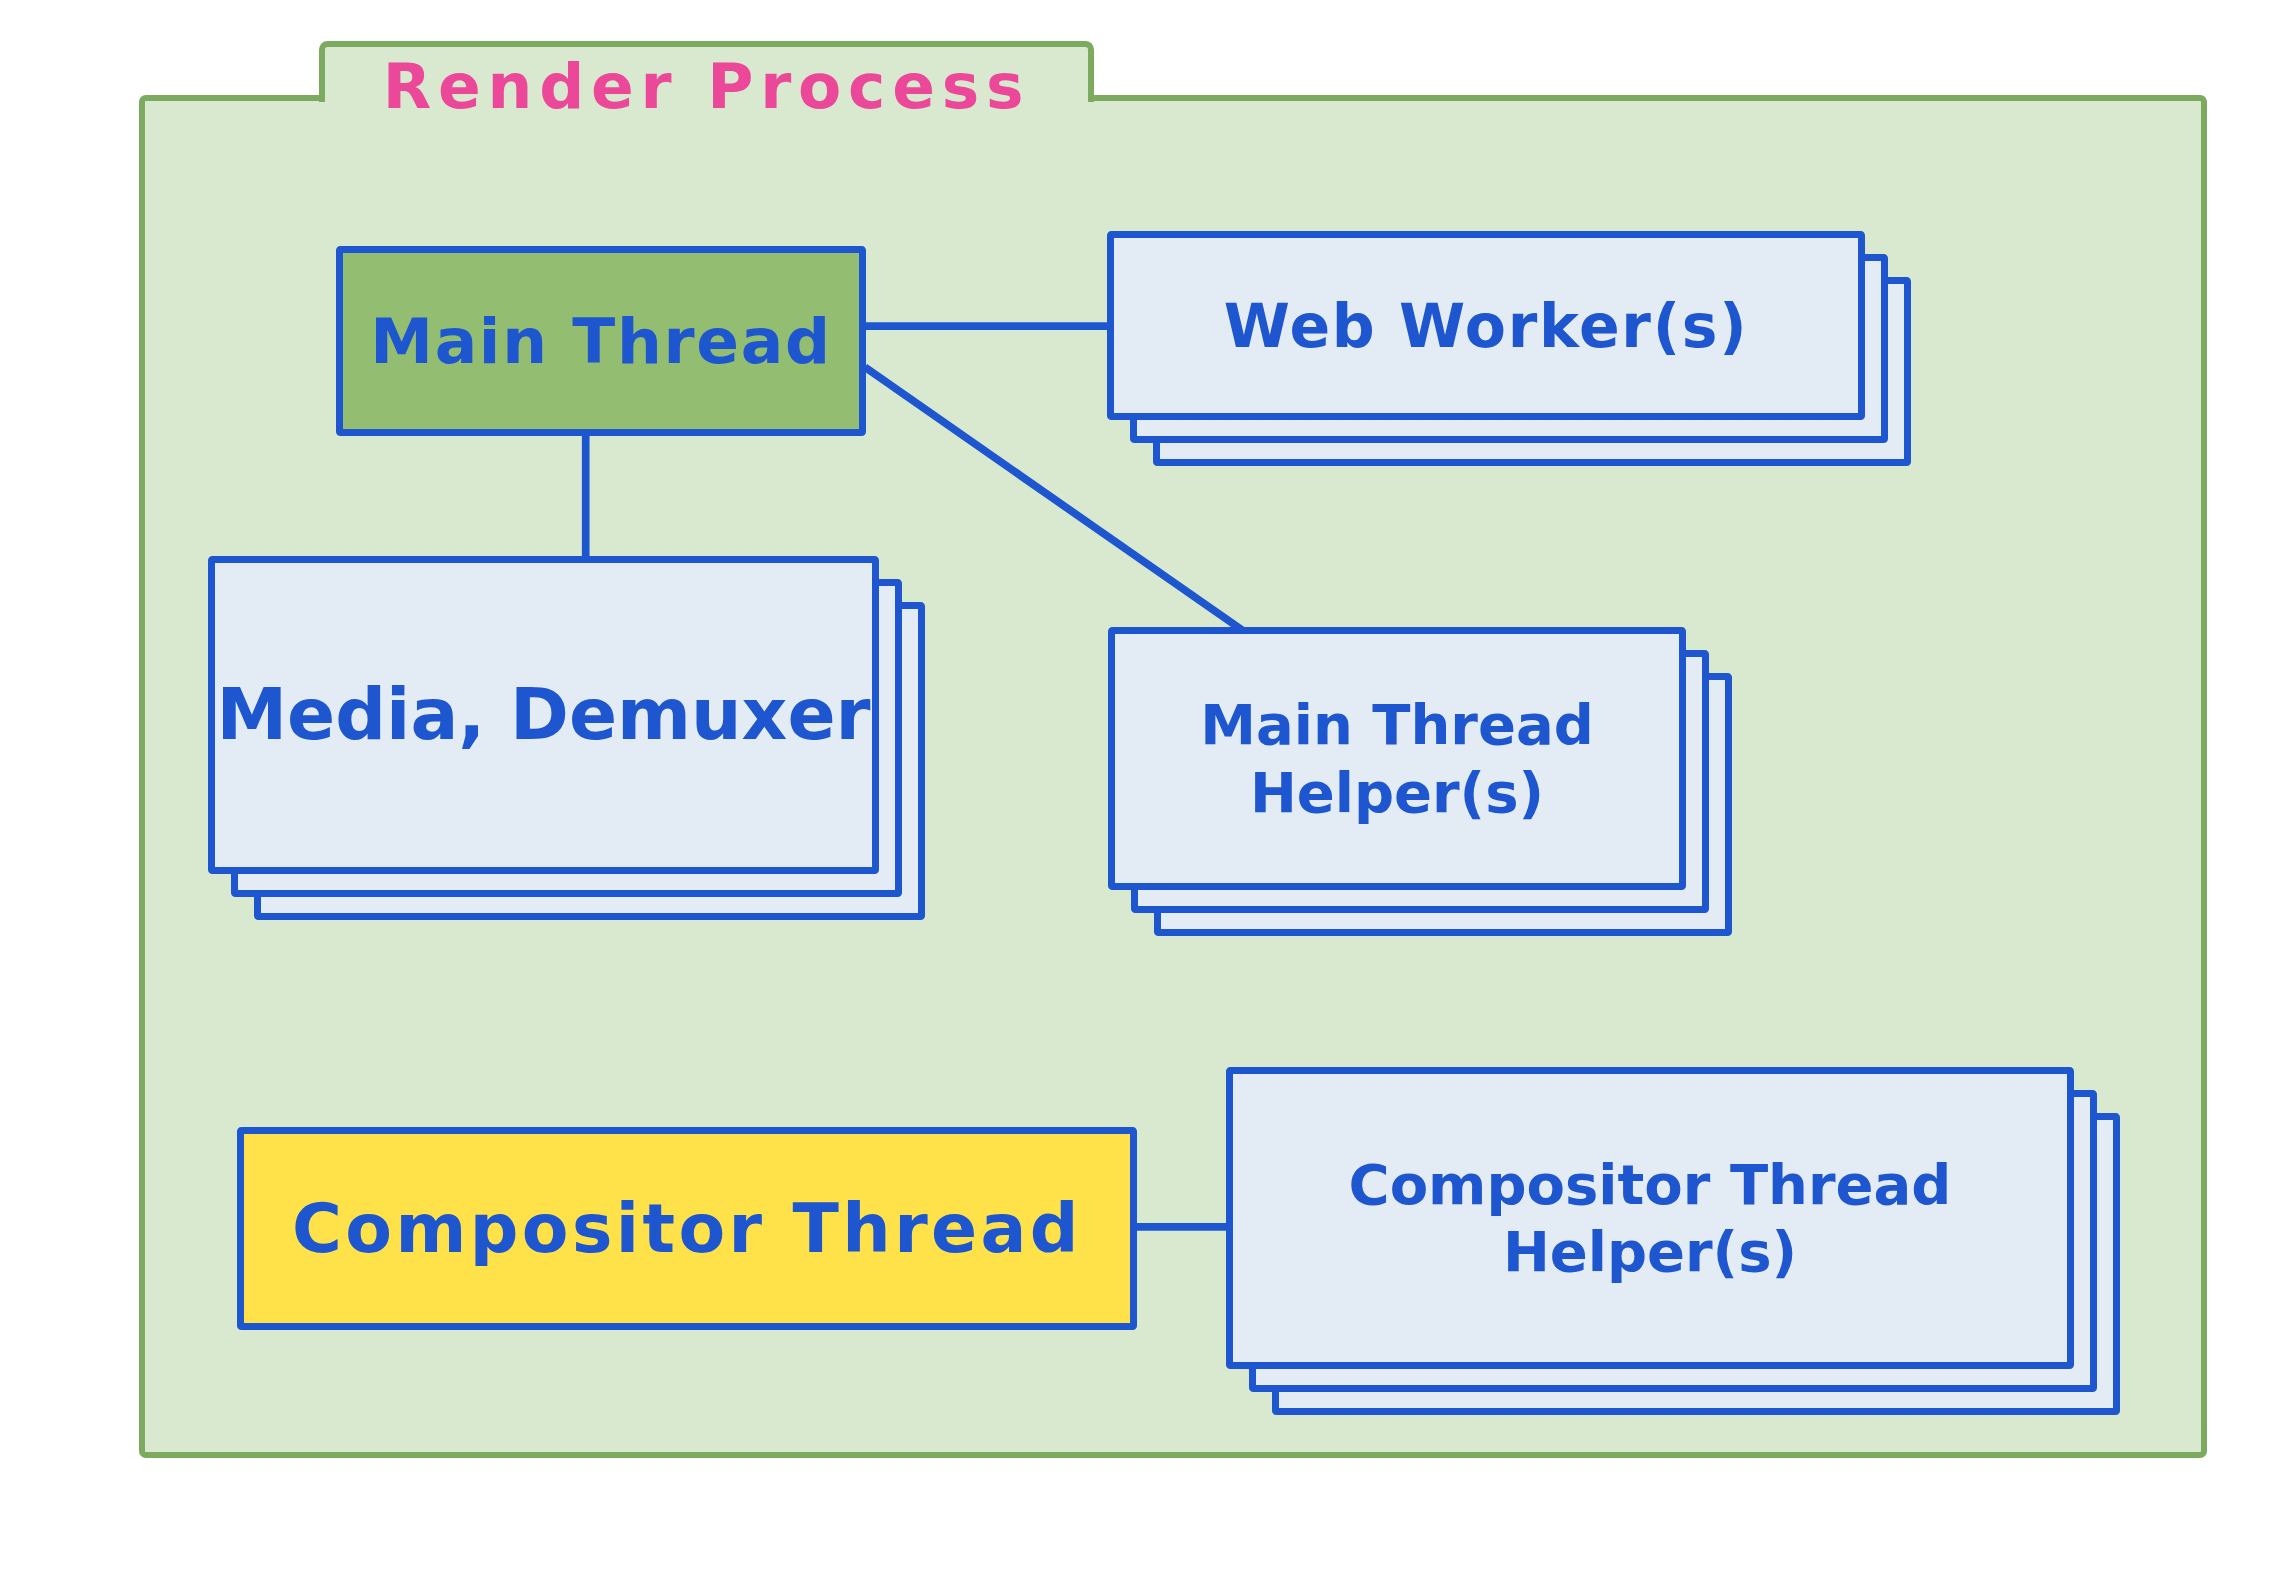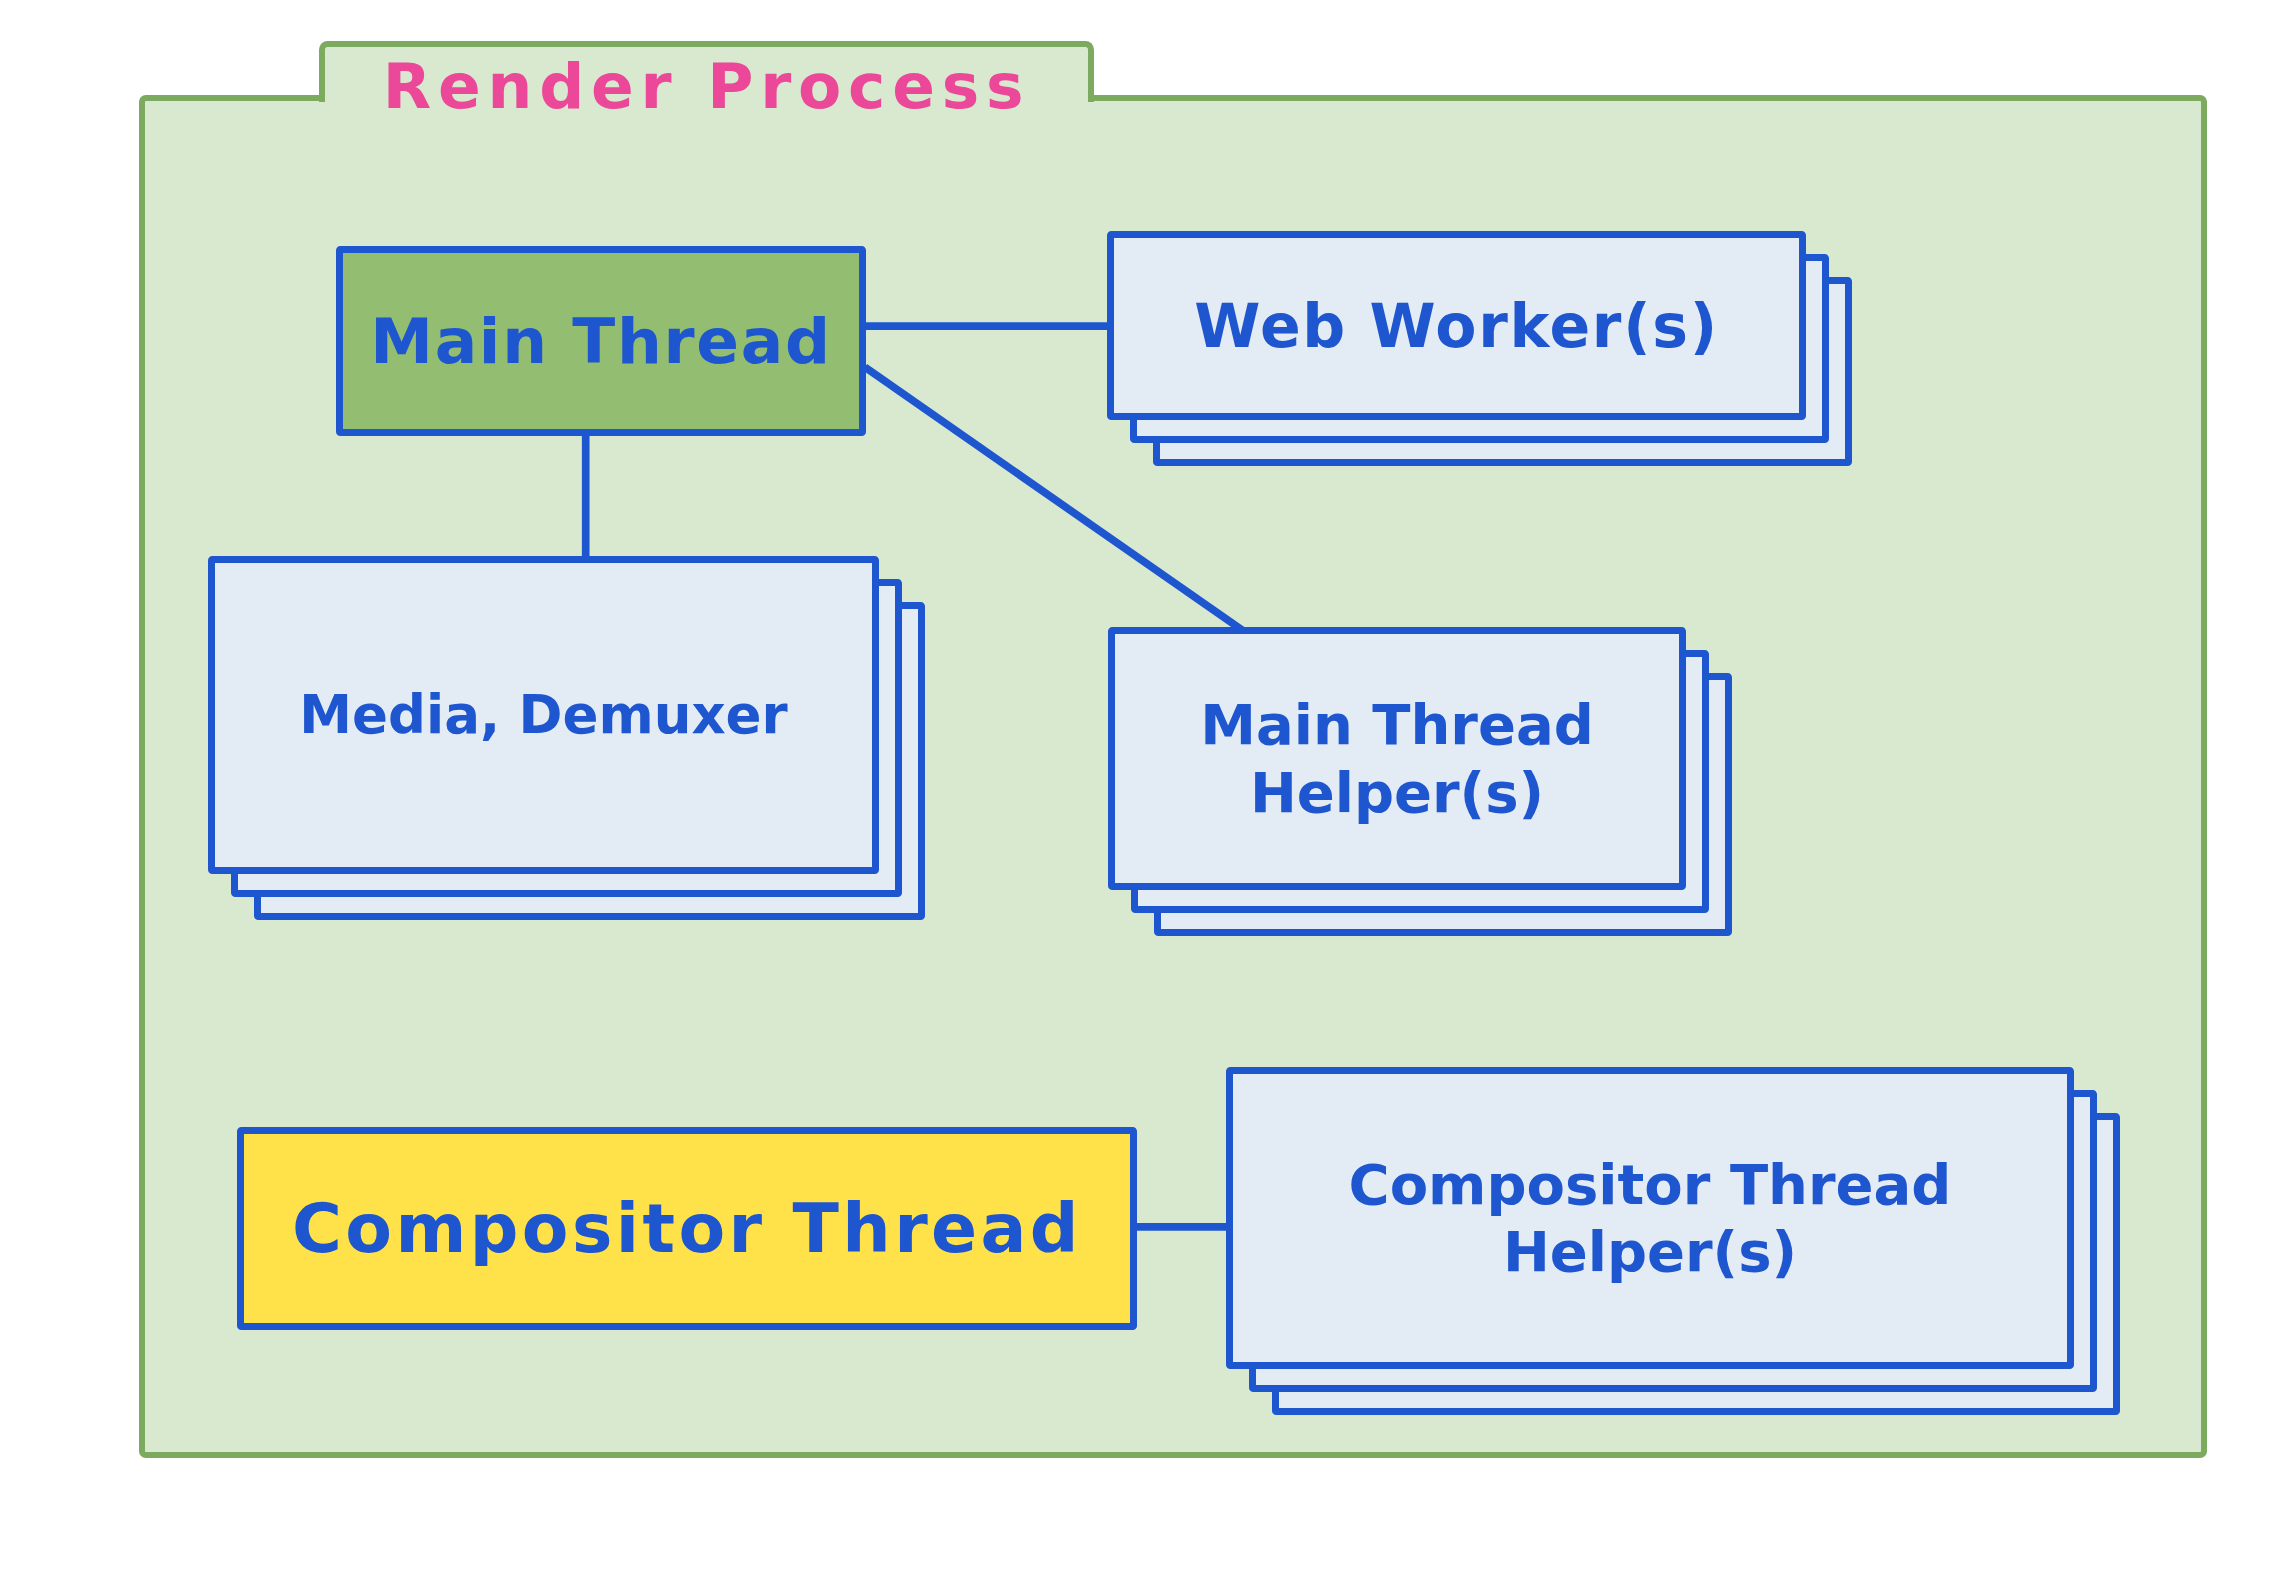--- a/index.html
+++ b/index.html
@@ -91,24 +91,24 @@
     align-items: center;
     justify-content: center;
     flex-direction: column;
     color: #1e56cf;
     font-weight: bold;
     text-align: center;
   }
 
   
   #main-thread        { left: 336px;  top: 246px;  width: 530px;  height: 190px; font-size: 63px; letter-spacing: 1.7px; }
-  #web-workers        { left: 1107px; top: 231px;  width: 699px;  height: 189px; }
+  #web-workers        { left: 1107px; top: 231px;  width: 758px;  height: 189px; }
   #web-workers .front { font-size: 60px; letter-spacing: 1.7px; }
   #media-threads      { left: 208px;  top: 556px;  width: 671px;  height: 318px; }
-  #media-threads .front { font-size: 53px; line-height: 1.18; }
+  #media-threads .front { font-size: 71px; line-height: 1.18; }
   #mt-helpers         { left: 1108px; top: 627px;  width: 578px;  height: 263px; }
   #mt-helpers .front  { font-size: 56px; line-height: 1.2; }
   #compositor-thread  { left: 237px;  top: 1127px; width: 900px; height: 203px; font-size: 68px; letter-spacing: 3.4px; }
   #comp-helpers       { left: 1226px; top: 1067px; width: 848px;  height: 302px; }
   #comp-helpers .front { font-size: 56px; line-height: 1.2; }
 </style>
 </head>
 <body>
 
 <div id="canvas">

